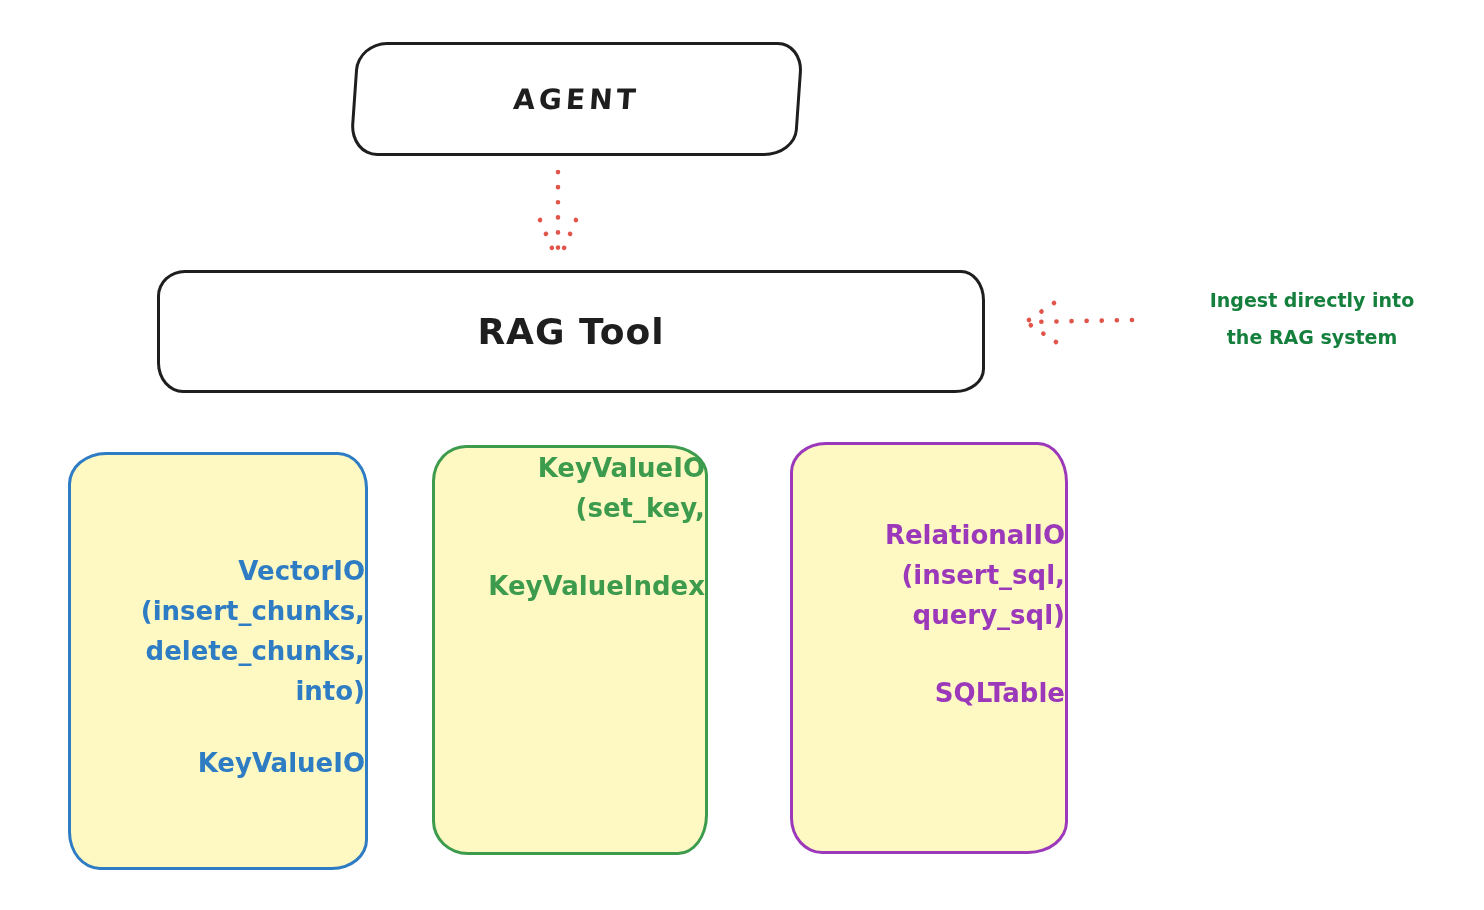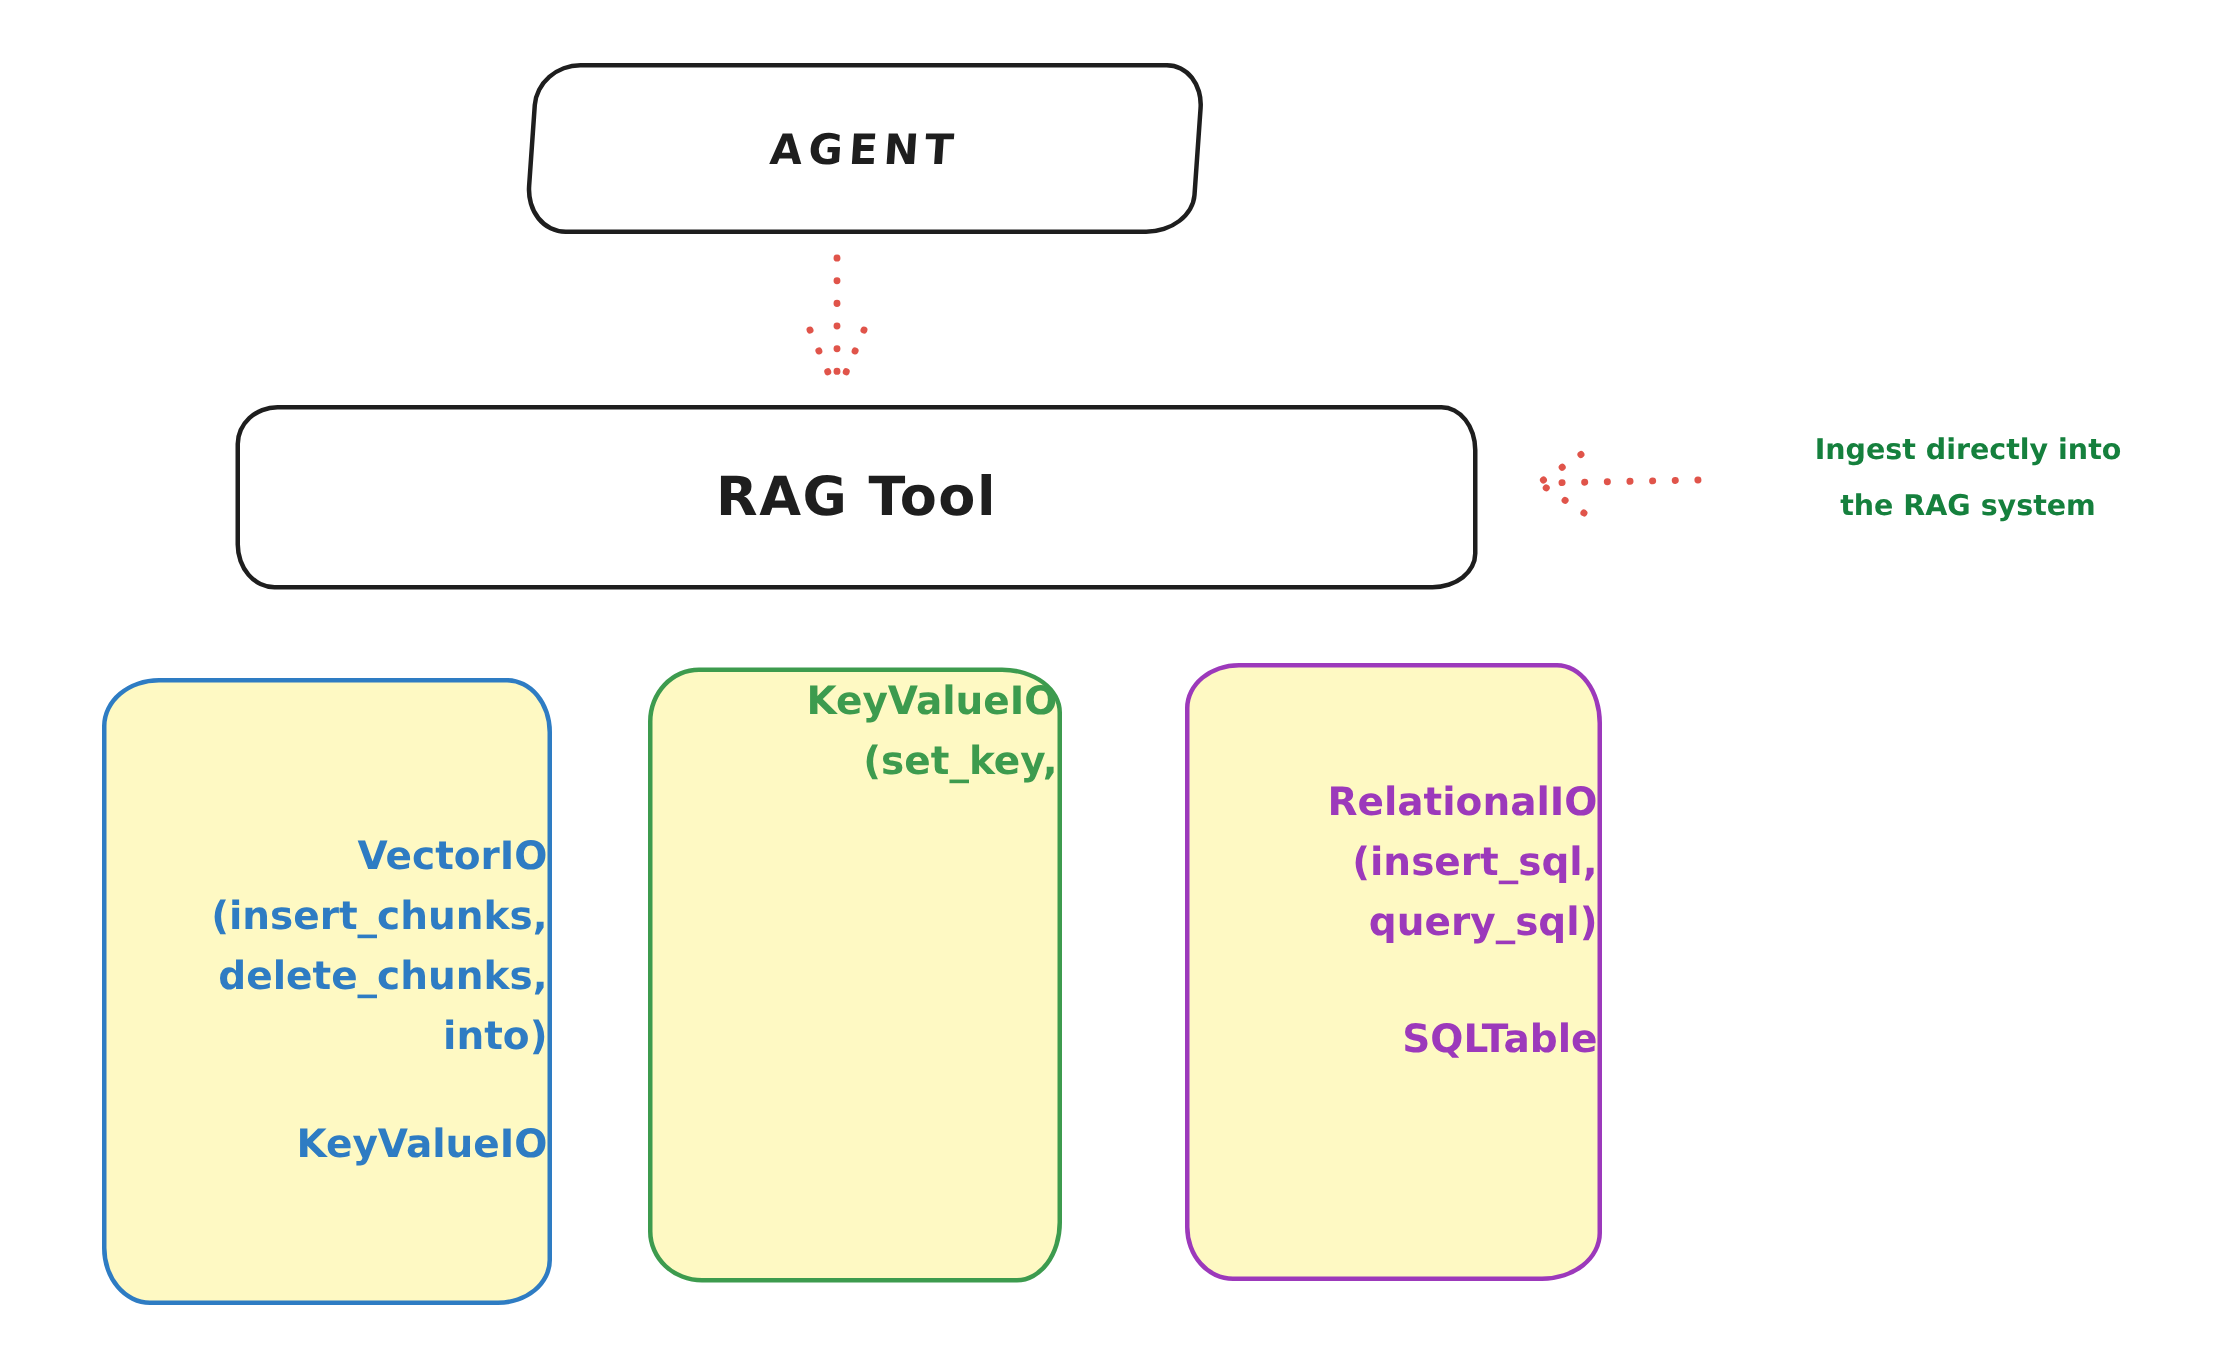--- a/index.html
+++ b/index.html
@@ -133,20 +133,21 @@
     <div>VectorIO</div>
     <div>(insert_chunks,</div>
     <div>delete_chunks,</div>
     <div>into)</div>
     <div class="store-index-vector">KeyValueIO</div>
   </div>
 
   <div class="store store-keyvalue">
     <div>KeyValueIO</div>
     <div>(set_key,</div>
+    <div class="store-index-keyvalue">KeyValueIndex</div>
   </div>
 
   <div class="store store-relational">
     <div>RelationalIO</div>
     <div>(insert_sql,</div>
     <div>query_sql)</div>
     <div class="store-index-relational">SQLTable</div>
   </div>
 
 </div>

